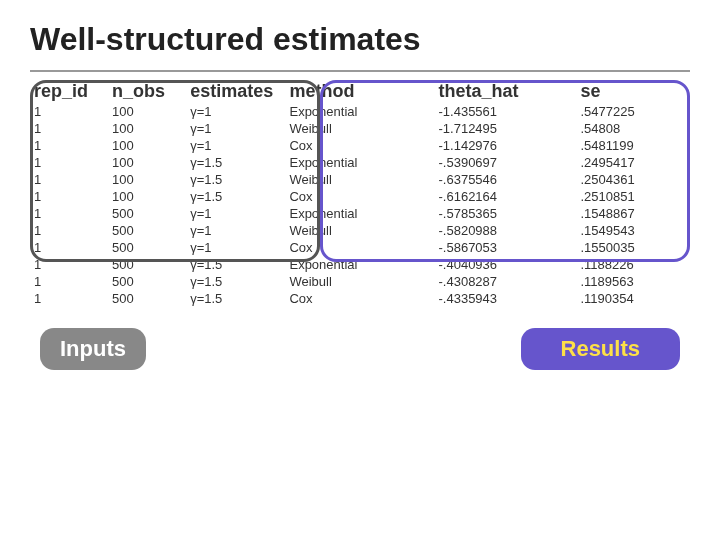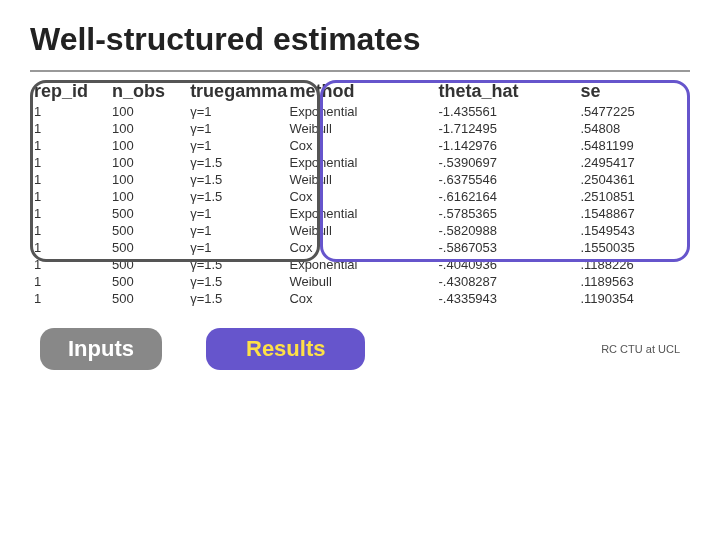--- a/index.html
+++ b/index.html
@@ -111,21 +111,21 @@
       padding: 0 10px;
     }
 
     .btn-inputs {
       background: #888;
       color: #fff;
       font-size: 22px;
       font-weight: bold;
       border: none;
       border-radius: 14px;
-      padding: 8px 28px;
+      padding: 8px 20px;
       cursor: pointer;
     }
 
     .btn-results {
       background: #6655cc;
       color: #fde047;
       font-size: 22px;
       font-weight: bold;
       border: none;
       border-radius: 14px;
@@ -163,21 +163,21 @@
           <col class="c2">
           <col class="c3">
           <col class="c4">
           <col class="c5">
           <col class="c6">
       </colgroup>
       <thead>
         <tr>
           <th>rep_id</th>
           <th>n_obs</th>
-          <th>truegamma</th>
+          <th>estimates</th>
           <th>method</th>
           <th>theta_hat</th>
           <th>se</th>
         </tr>
       </thead>
       <tbody id="table-body">
       <tr>
             <td>1</td>
             <td>100</td>
             <td>γ=1</td>
@@ -273,16 +273,15 @@
             <td>-.4335943</td>
             <td>.1190354</td>
           </tr>
         </tbody>
     </table>
   </div>
 
   <div class="bottom-buttons">
     <button class="btn-inputs">Inputs</button>
     <button class="btn-results">Results</button>
-    <div class="watermark">RC CTU at UCL</div>
   </div>
 
 </div>
 
 </body></html>

